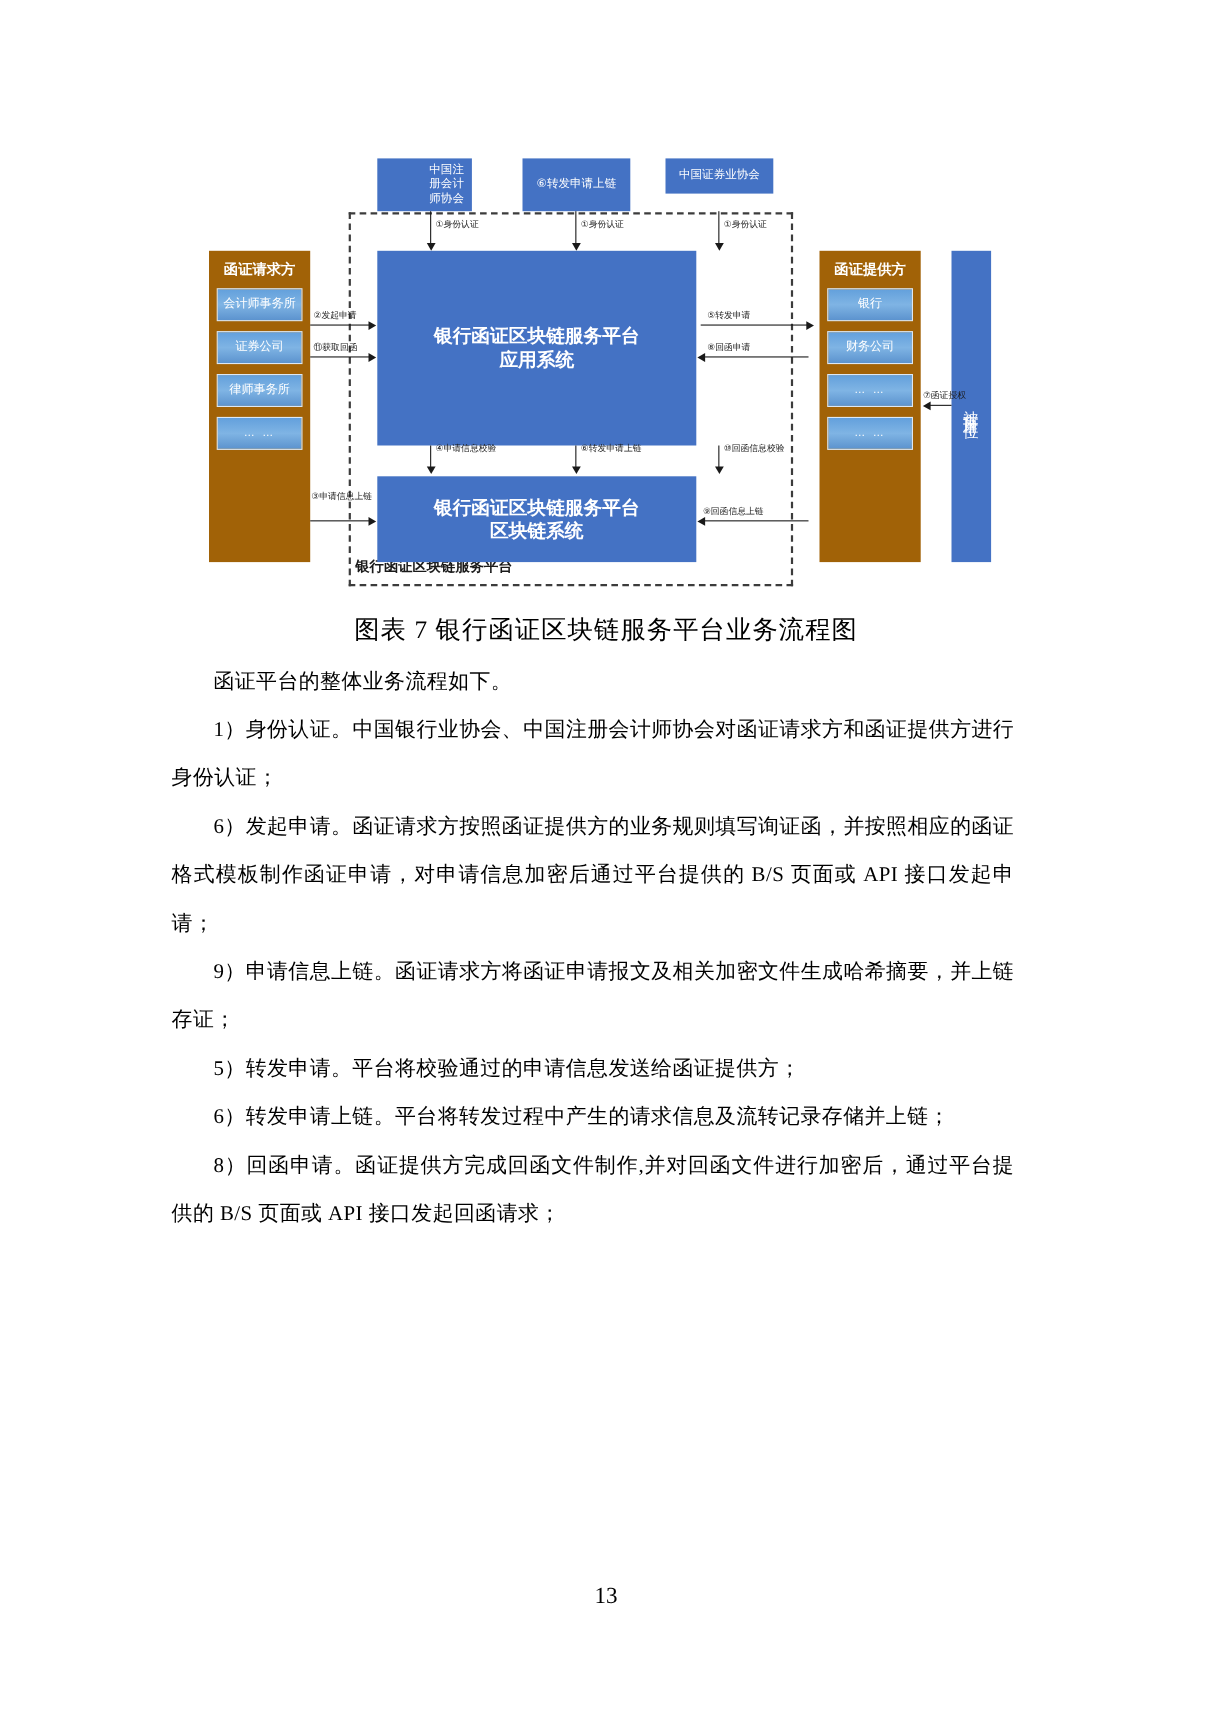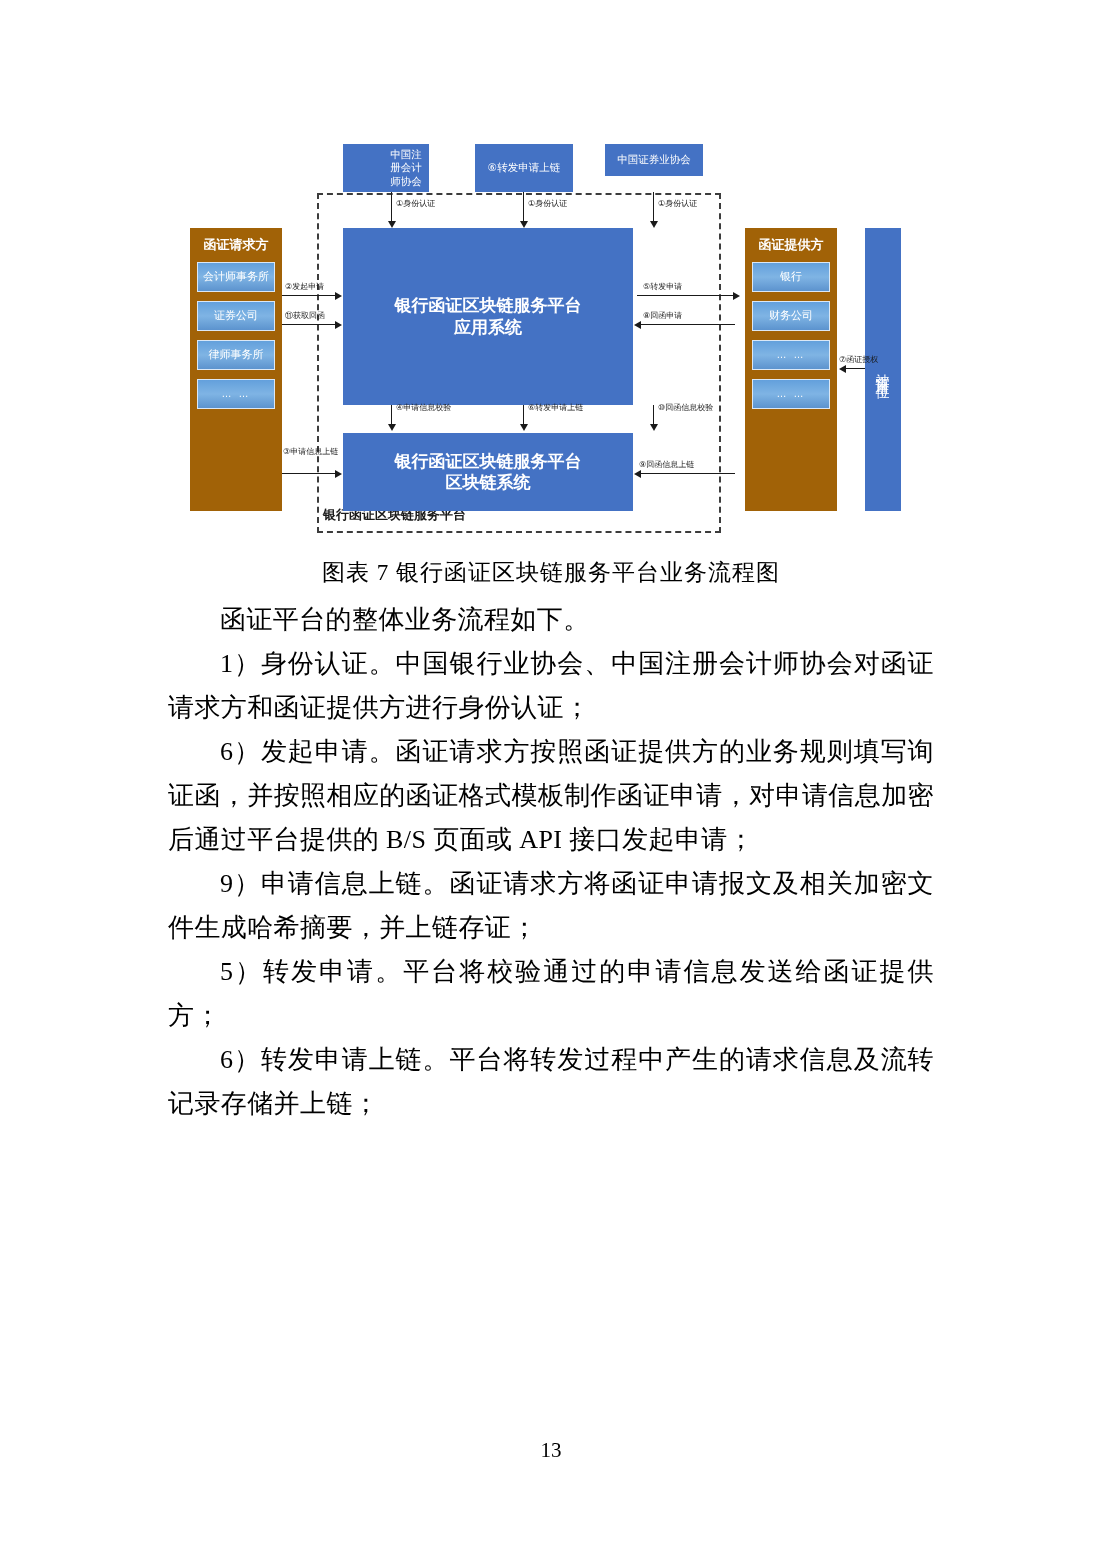--- a/index.html
+++ b/index.html
@@ -185,24 +185,24 @@
     top: 557px;
     width: 1102px;
     text-align: center;
     font-size: 23px;
     font-family: "Liberation Serif", "DejaVu Serif", serif;
     letter-spacing: 1px;
   }
 
   .body-text {
     position: absolute;
-    left: 168px;
+    left: 156px;
     top: 598px;
     width: 766px;
-    font-size: 26px;
+    font-size: 19px;
     line-height: 44px;
     letter-spacing: 0.4px;
     text-align: justify;
   }
   .body-text p {
     margin: 0;
     text-indent: 2em;
   }
 
   .page-number {
@@ -314,17 +314,18 @@
 
   <div class="caption">图表 7 银行函证区块链服务平台业务流程图</div>
 
   <div class="body-text">
     <p>函证平台的整体业务流程如下。</p>
     <p>1）身份认证。中国银行业协会、中国注册会计师协会对函证请求方和函证提供方进行身份认证；</p>
     <p>6）发起申请。函证请求方按照函证提供方的业务规则填写询证函，并按照相应的函证格式模板制作函证申请，对申请信息加密后通过平台提供的 B/S 页面或 API 接口发起申请；</p>
     <p>9）申请信息上链。函证请求方将函证申请报文及相关加密文件生成哈希摘要，并上链存证；</p>
     <p>5）转发申请。平台将校验通过的申请信息发送给函证提供方；</p>
     <p>6）转发申请上链。平台将转发过程中产生的请求信息及流转记录存储并上链；</p>
+    <p>8）回函申请。函证提供方完成回函文件制作,并对回函文件进行加密后，通过平台提供的 B/S 页面或 API 接口发起回函请求；</p>
   </div>
 
   <div class="page-number">13</div>
 
 </div>
 
 </body></html>

